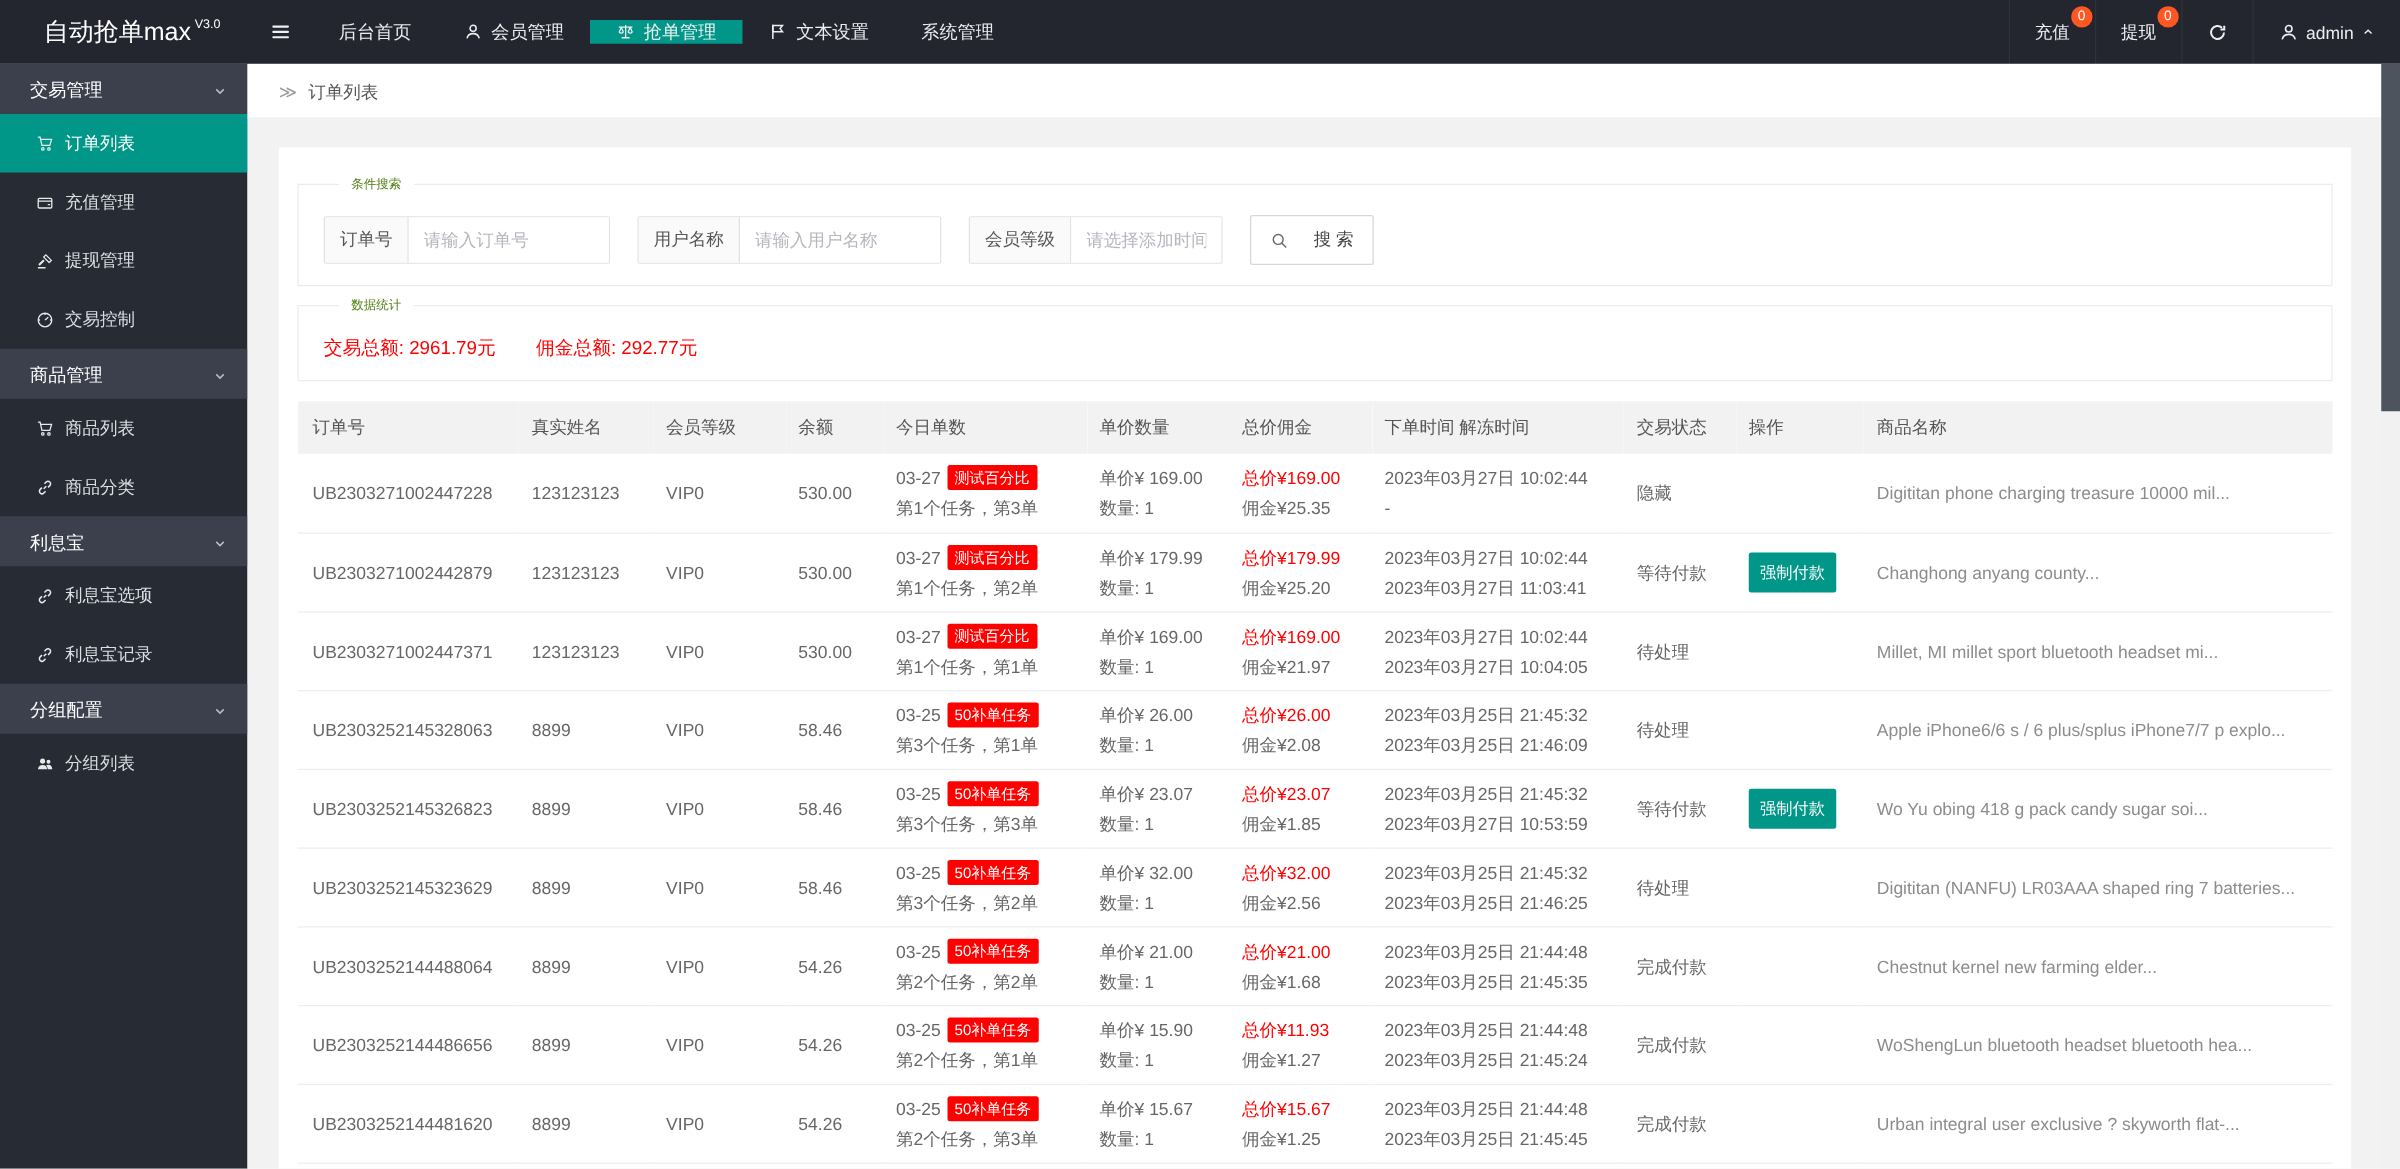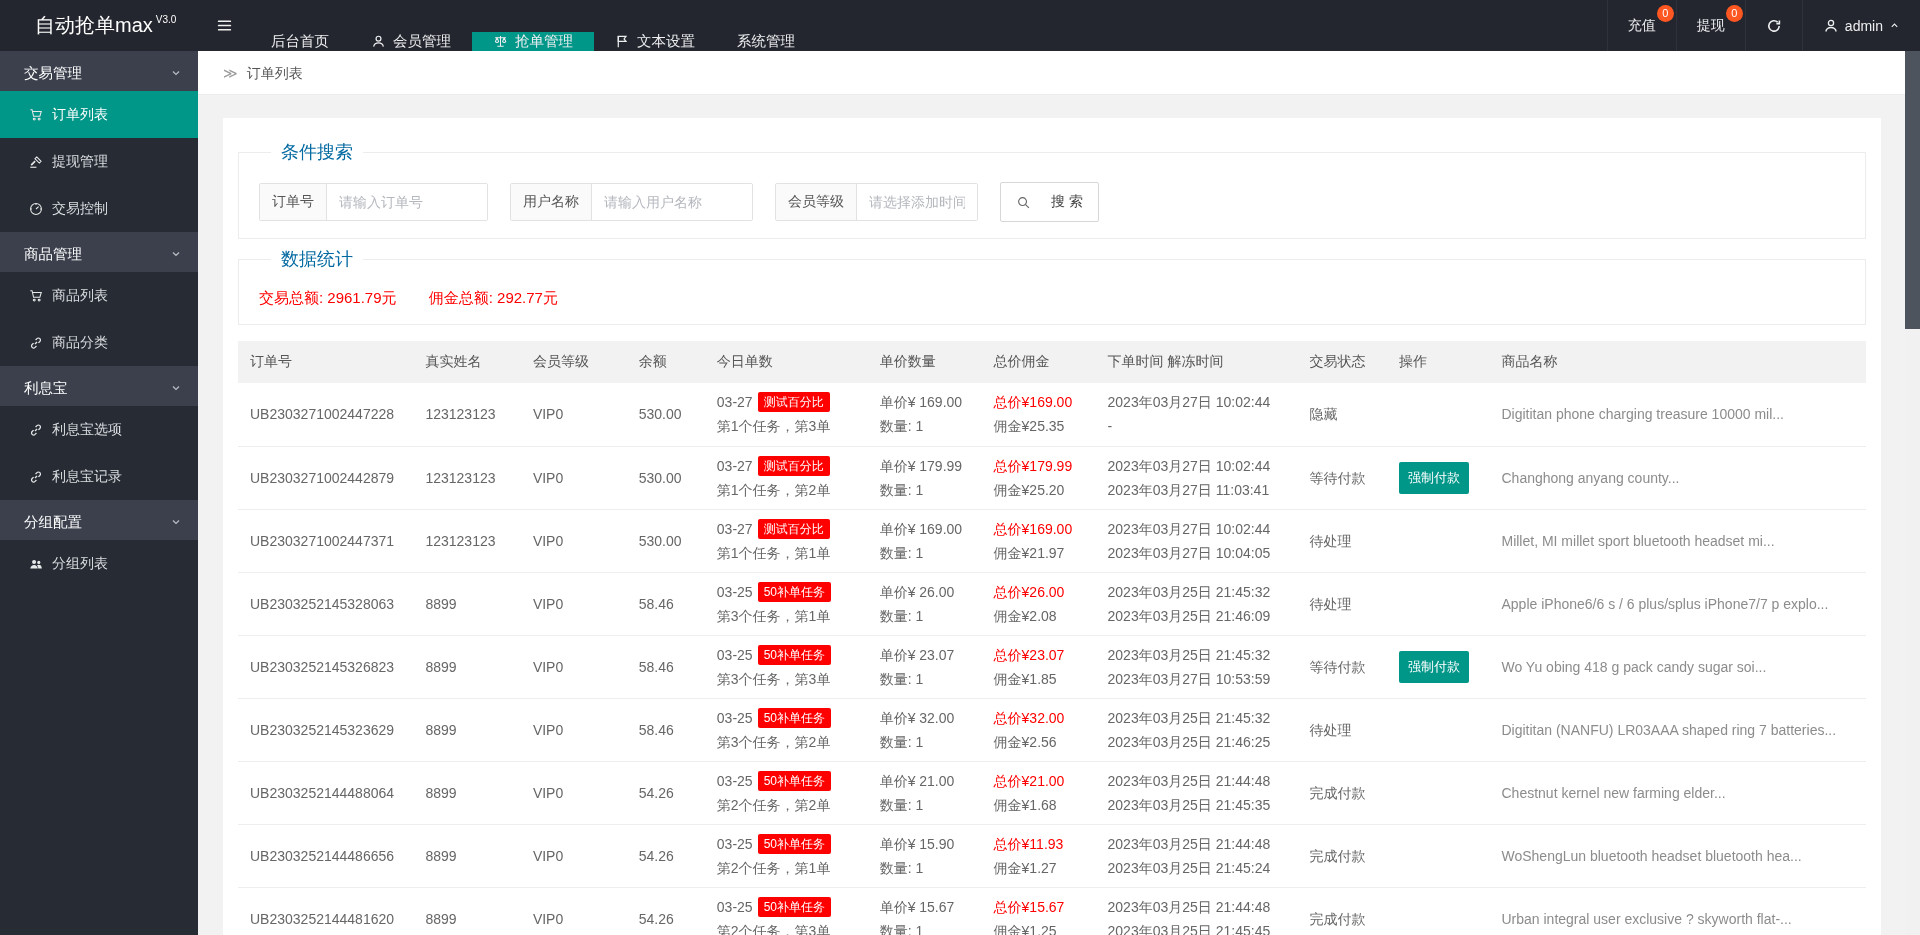--- a/index.html
+++ b/index.html
@@ -8,21 +8,21 @@
 
   .icon { display:inline-flex; width:15px; height:15px; flex:0 0 auto; }
   .icon svg { width:100%; height:100%; }
 
   
   .topbar { position:absolute; top:0; left:0; width:1920px; height:51px; background:#23262e; display:flex; align-items:stretch; z-index:10; }
   .logo { width:198px; padding-left:35px; display:flex; align-items:center; color:#fff; font-size:20px; flex:0 0 auto; }
   .logo sup { font-size:10px; margin-left:3px; transform:translateY(-6px); }
   .hamburger { width:52px; display:flex; align-items:center; justify-content:center; color:#f0f0f0; cursor:pointer; }
   .hamburger .icon { width:17px; height:17px; }
-  #topnav { display:flex; align-items:flex-end; }
+  #topnav { display:flex; align-items:center; }
   .tab { display:flex; align-items:center; gap:7px; padding:0 21px; color:#edeef0; font-size:14.5px; cursor:pointer; }
   .tab .icon { width:15px; height:15px; }
   .tab.active { background:#009688; }
   .tb-right { margin-left:auto; display:flex; align-items:stretch; }
   .tb-item { position:relative; padding:0 20px; color:#edeef0; font-size:14px; display:flex; align-items:center; gap:6px; border-left:1px solid rgba(255,255,255,.06); cursor:pointer; }
   .num-badge { position:absolute; top:5px; right:2px; background:#ff5722; color:#fff; font-style:normal; font-size:11px; min-width:17px; height:17px; line-height:17px; border-radius:9px; text-align:center; padding:0 2px; }
   .tb-item .icon { width:16px; height:16px; }
   .tb-item .chev { width:11px; height:11px; }
 
   
@@ -33,21 +33,21 @@
   .sb-item .icon { width:14px; height:14px; color:#e8e9ea; }
   .sb-item.active { background:#009688; color:#fff; }
 
   
   .main { position:absolute; top:51px; left:198px; right:0; bottom:0; background:#f2f2f2; overflow:hidden; }
   .breadcrumb { height:44px; line-height:44px; background:#fff; padding-left:25px; font-size:14px; color:#555; border-bottom:1px solid #ececec; }
   .bc-icon { color:#999; margin-right:9px; font-size:14px; }
   .card { margin:23px 39px 0 25px; background:#fff; padding:14px 15px 20px; min-height:820px; }
 
   fieldset { border:1px solid #ececec; margin-top:8px; padding:12px 20px 16px; }
-  fieldset legend { padding:0 10px; margin-left:12px; color:#0369a1; font-size:18px; }
+  fieldset legend { padding:0 10px; margin-left:12px; color:#4d7c0f; font-size:10px; }
   .search-row { display:flex; align-items:center; margin-top:6px; }
   .sgroup { display:inline-flex; align-items:stretch; border:1px solid #e2e2e2; border-radius:2px; height:38px; margin-right:22px; background:#fff; }
   .sgroup .slabel { display:flex; align-items:center; padding:0 12px; background:#fafafa; border-right:1px solid #e2e2e2; color:#555; font-size:14px; white-space:nowrap; }
   .sgroup input { border:0; outline:none; padding:0 12px; font-size:14px; color:#333; width:160px; font-family:inherit; }
   .sgroup:nth-child(3) input { width:120px; }
   .sgroup input::placeholder { color:#b4b7bd; }
   .search-btn { display:inline-flex; align-items:center; gap:20px; height:40px; padding:0 15px; background:#fff; border:1px solid #d7d7d7; border-radius:2px; font-size:14px; color:#444; cursor:pointer; font-family:inherit; }
   .search-btn .icon { width:15px; height:15px; color:#666; }
 
   .stats { margin-top:6px; font-size:15px; color:#ff0000; }
@@ -159,20 +159,29 @@
       </span></div>
     <div class="sb-item active">
       <span class="icon">
         <svg viewBox="0 0 16 16" fill="none" stroke="currentColor" stroke-width="1.2">
           <path d="M1.5 2h2l1.7 7.5h7.2l1.6-5.5H4"></path>
           <circle cx="6" cy="12.7" r="1.1"></circle>
           <circle cx="11.6" cy="12.7" r="1.1"></circle>
         </svg>
       </span>
       <span>订单列表</span>
+    </div>
+    <div class="sb-item">
+      <span class="icon">
+        <svg viewBox="0 0 16 16" fill="none" stroke="currentColor" stroke-width="1.2">
+          <rect x="1.8" y="4.2" width="12.4" height="8.8" rx="1"></rect>
+          <path d="M1.8 6.8h12.4M10.5 10h2.2"></path>
+        </svg>
+      </span>
+      <span>充值管理</span>
     </div>
     <div class="sb-item">
       <span class="icon">
         <svg viewBox="0 0 16 16" fill="none" stroke="currentColor">
           <path stroke-width="1.2" d="M8.8 2.2l5 5-2 2-5-5z"></path>
           <path stroke-width="1.9" d="M7 7L2.5 11.5"></path>
           <path stroke-width="1.3" d="M1.5 14h7"></path>
         </svg>
       </span>
       <span>提现管理</span>

